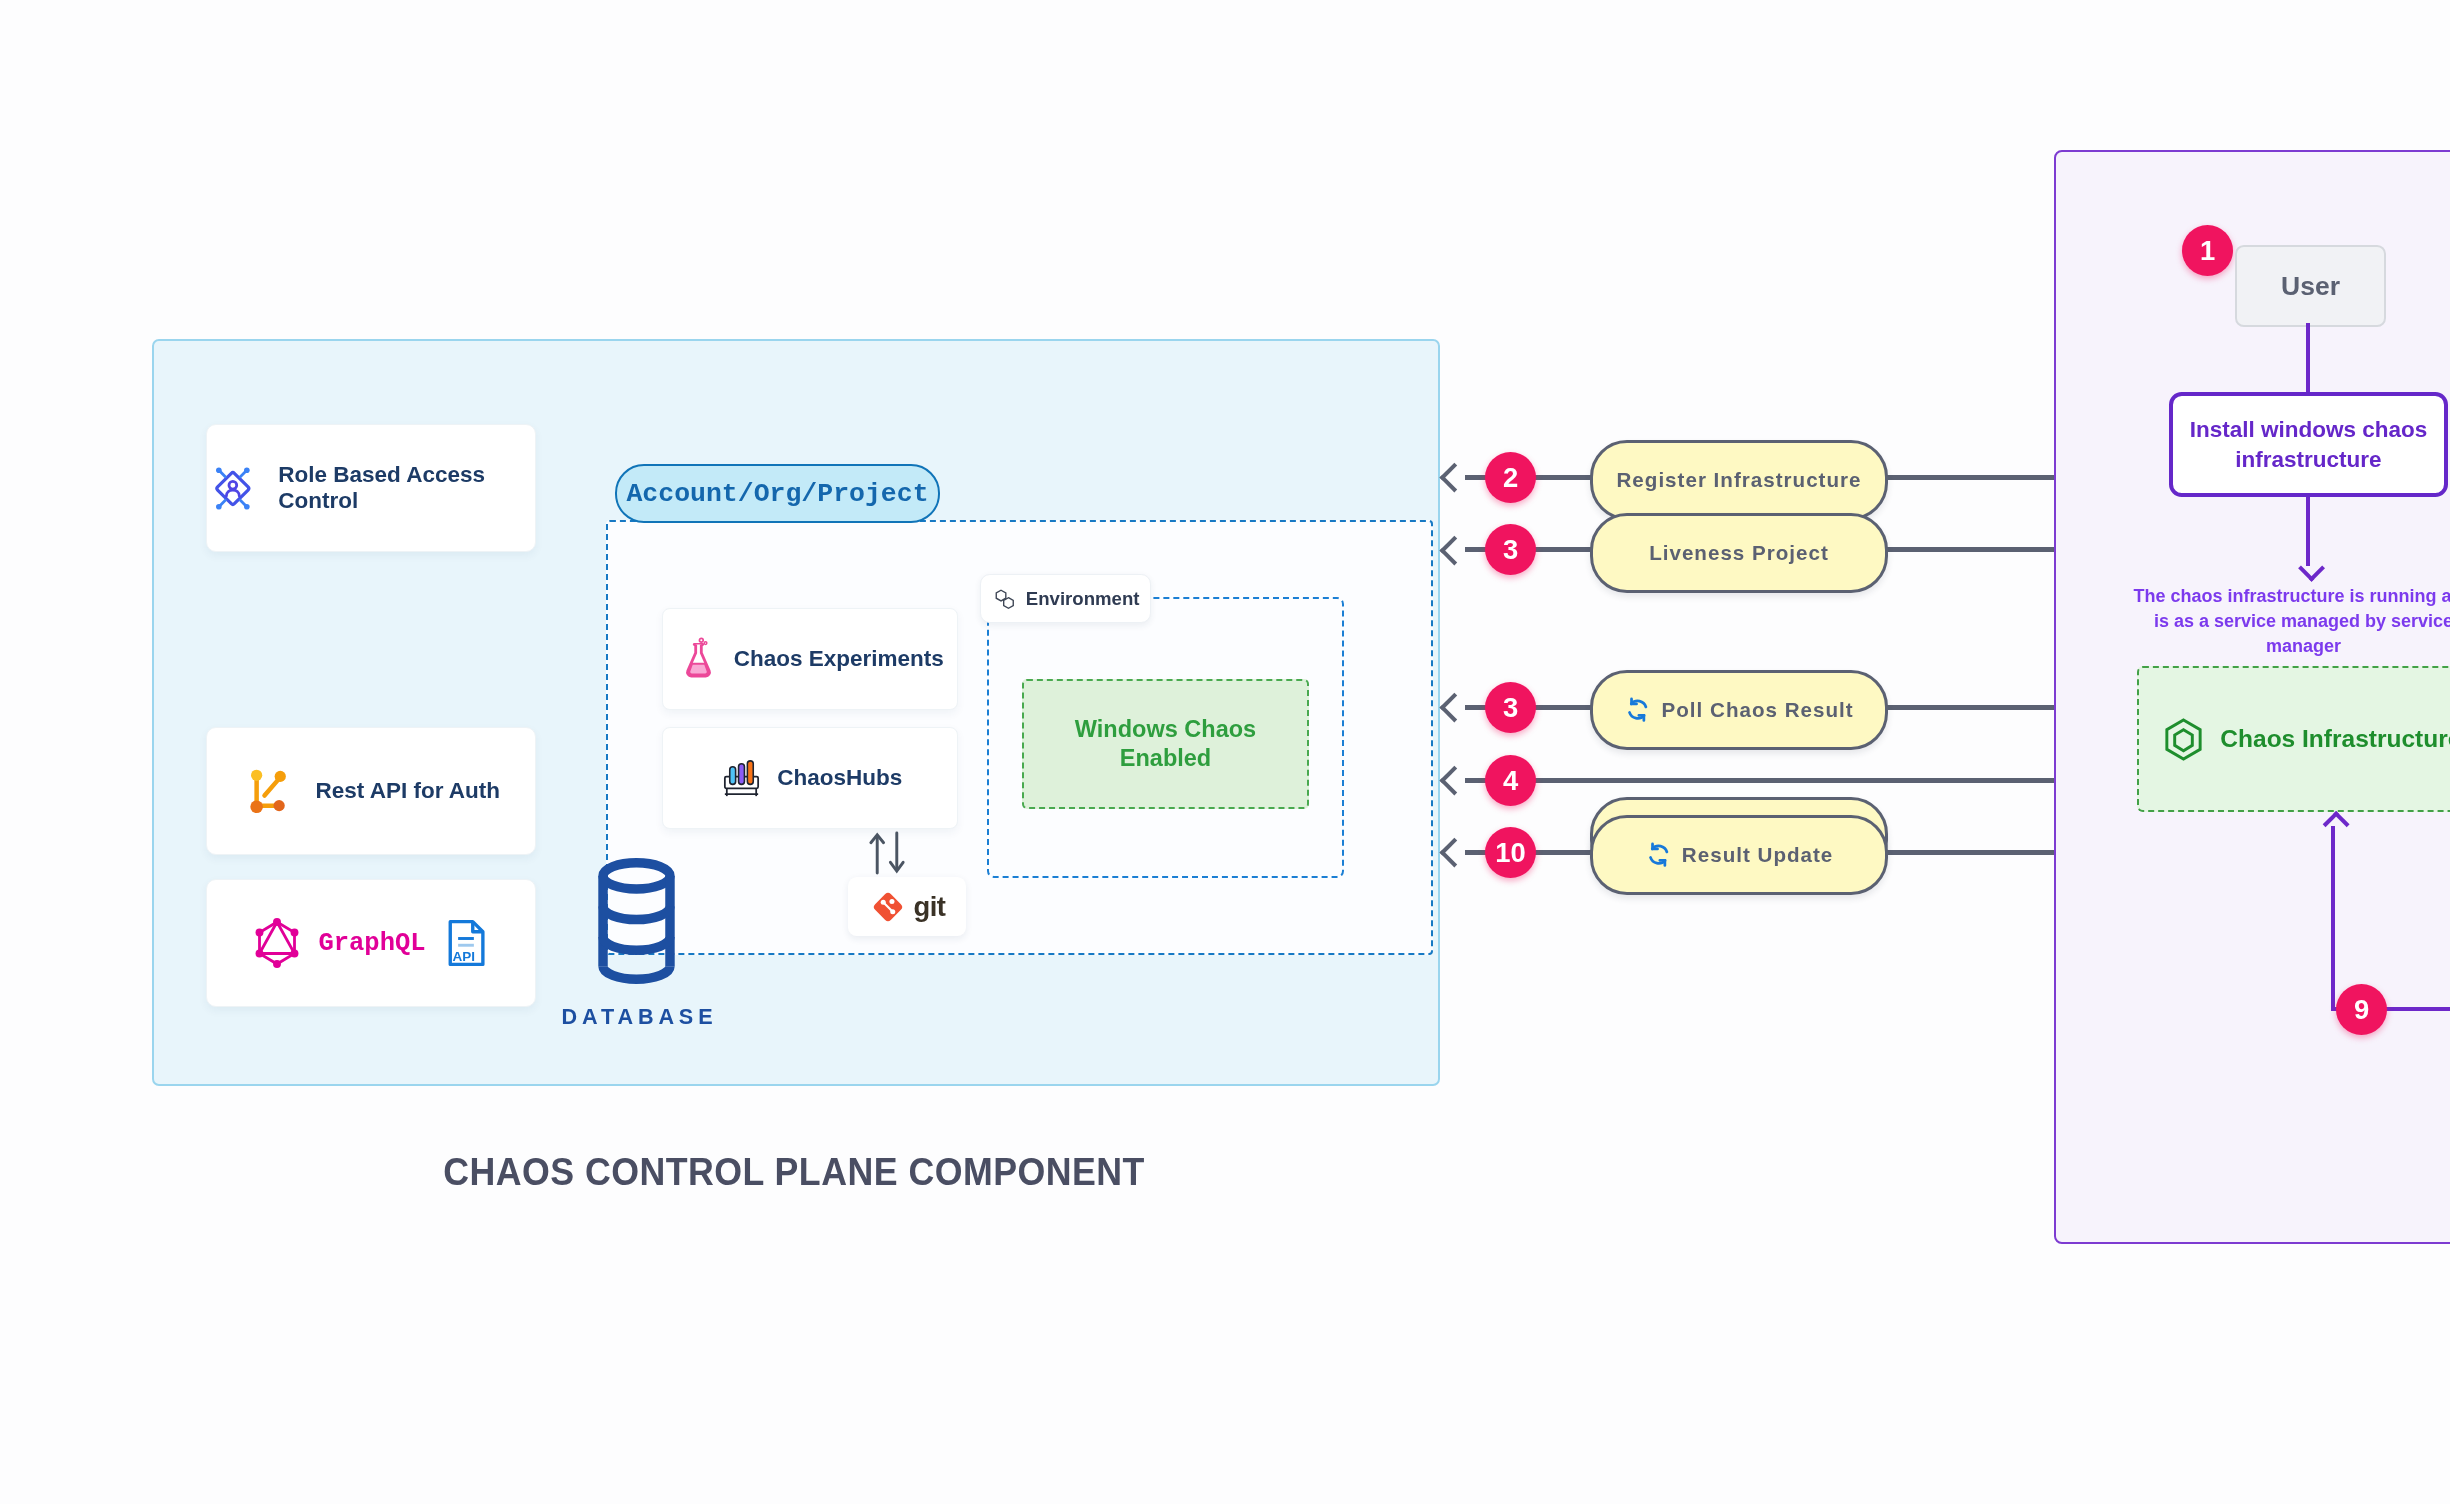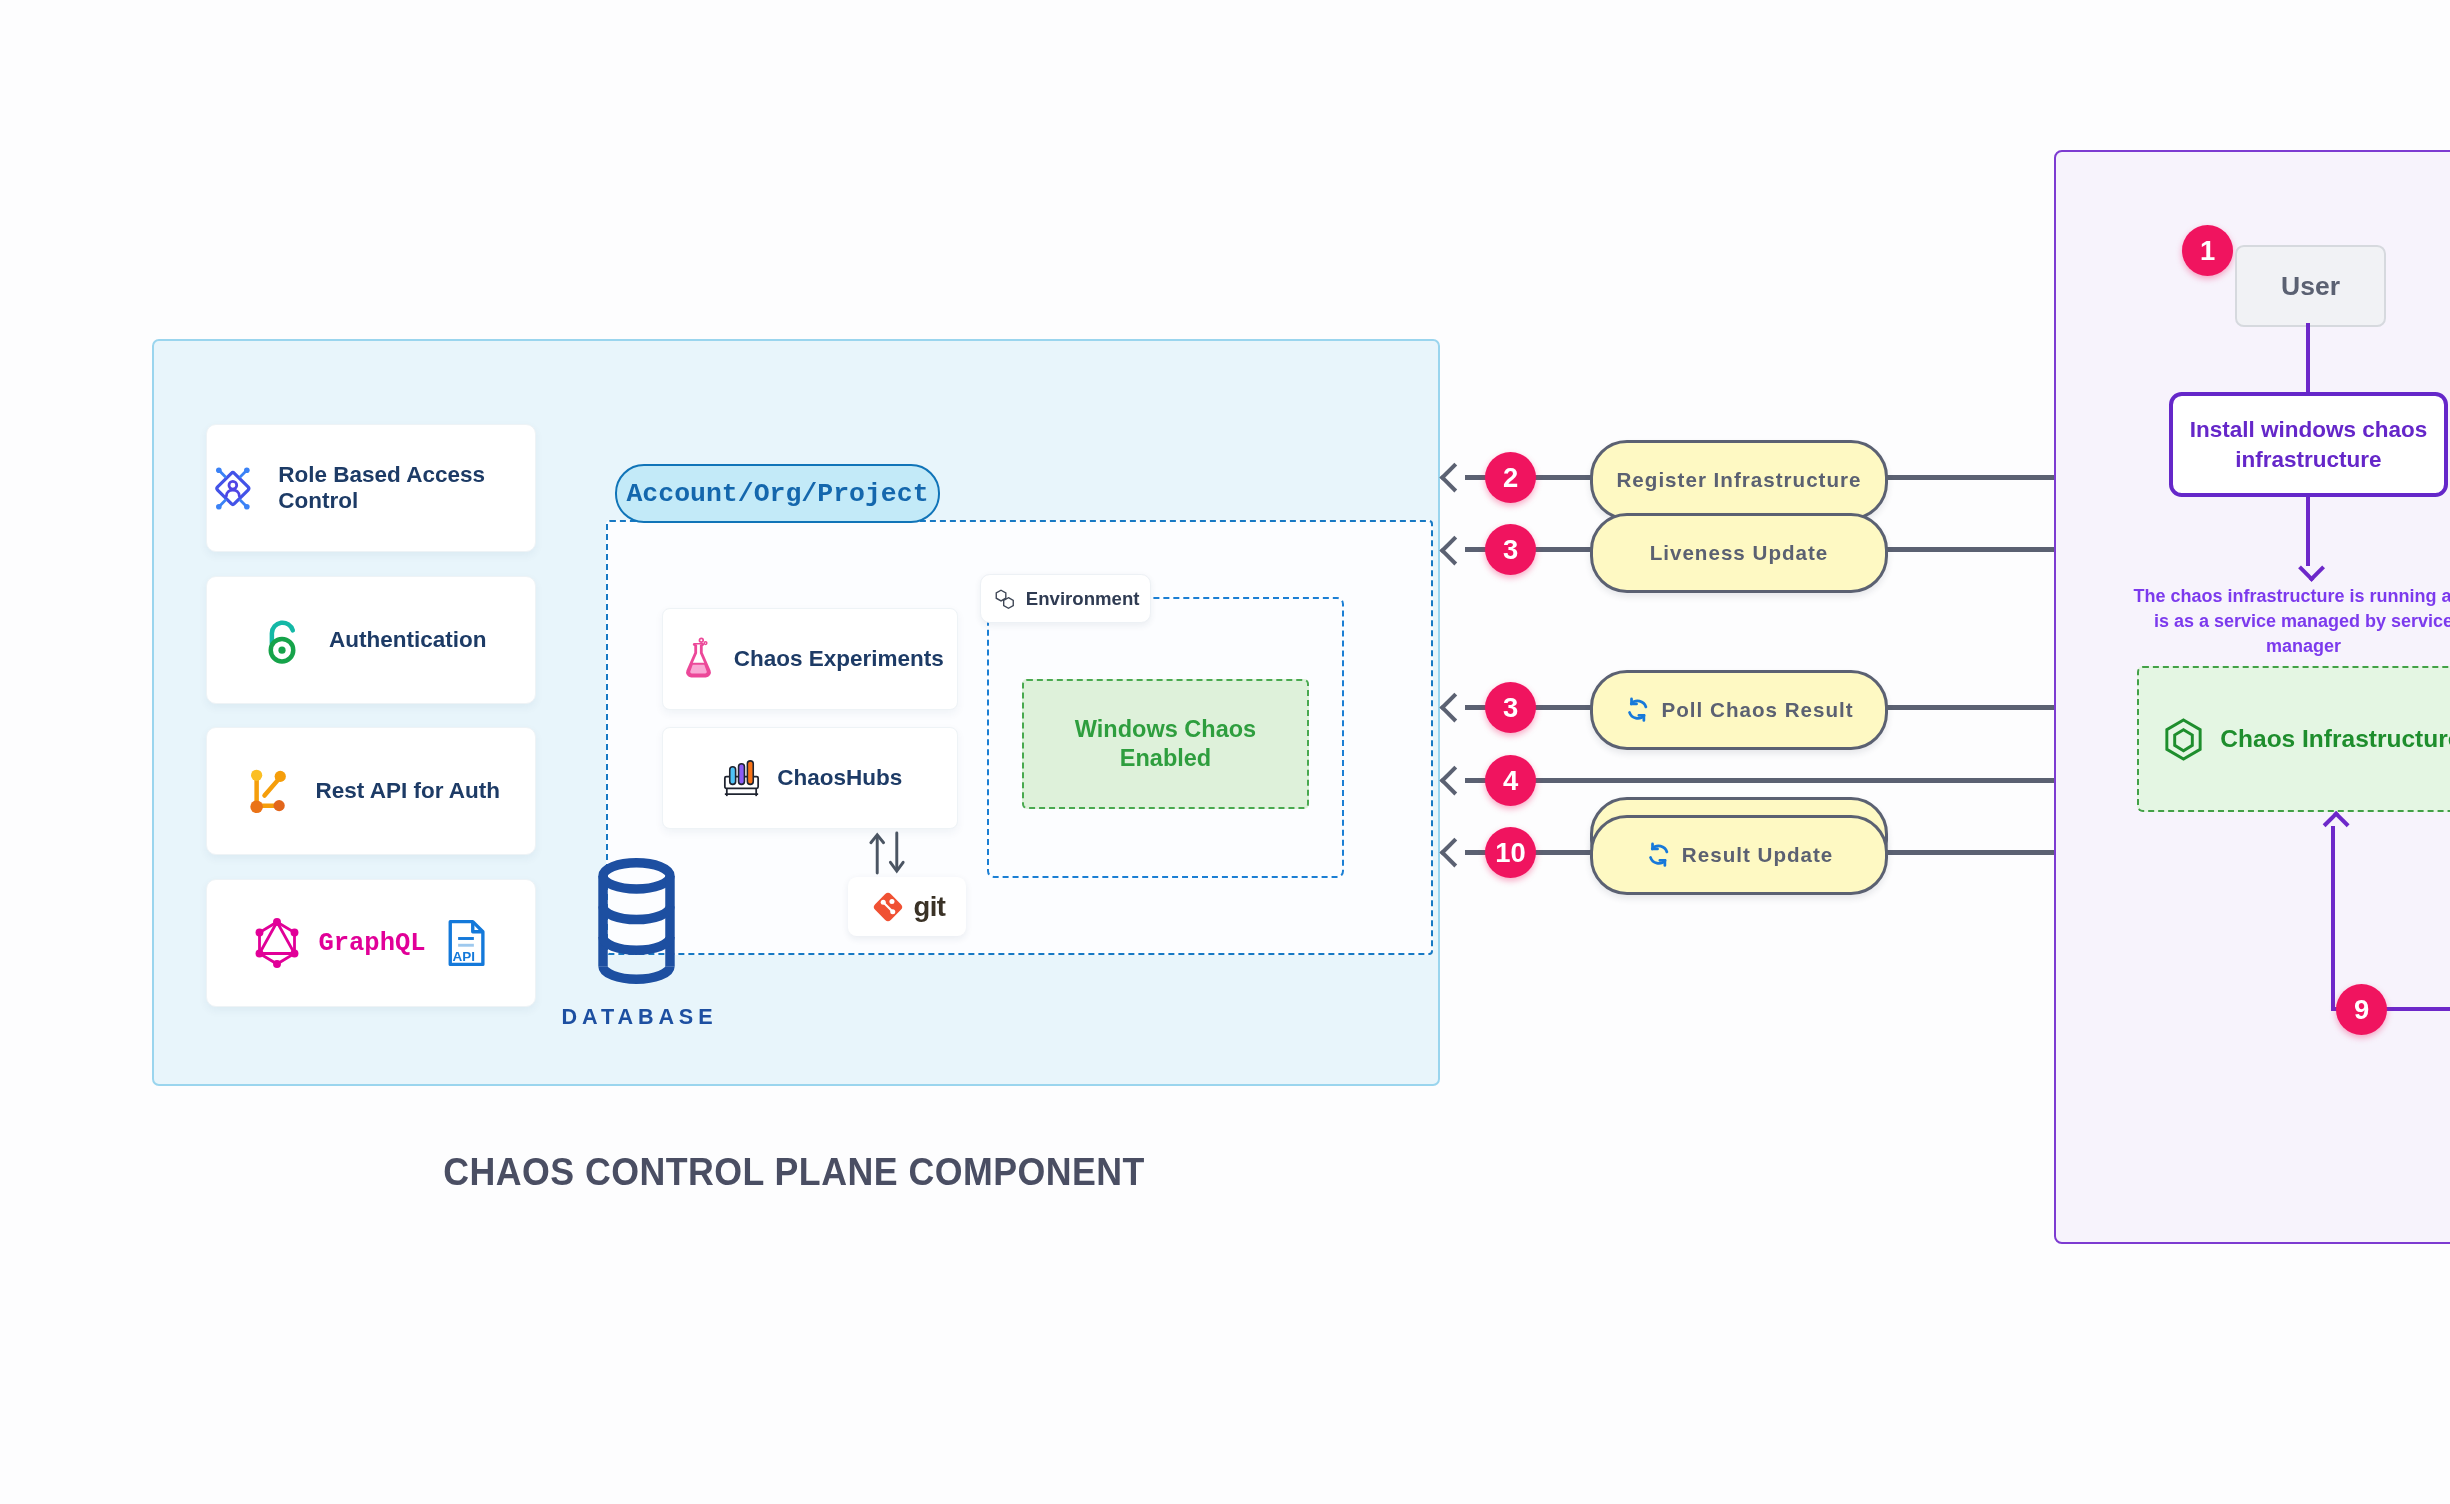--- a/index.html
+++ b/index.html
@@ -69,28 +69,20 @@
       <g fill="#3b82f6">
         <circle cx="11" cy="7" r="2.6"></circle>
           <circle cx="37" cy="7" r="2.6"></circle>
         <circle cx="11" cy="41" r="2.6"></circle>
           <circle cx="37" cy="41" r="2.6"></circle>
       </g>
     </svg>
     <span class="card-label">Role Based Access Control</span>
   </div>
 
-  <div class="abs card" style="left:206px;top:576px;width:328px;height:126px;">
-    <svg width="54" height="54" viewBox="0 0 48 48">
-      <path d="M15 27v-9a9.5 9.5 0 0 1 18.6-2.6" fill="none" stroke="#14b8a6" stroke-width="4" stroke-linecap="round"></path>
-      <circle cx="24" cy="33" r="10" fill="none" stroke="#16a34a" stroke-width="4"></circle>
-      <circle cx="24" cy="33" r="3.2" fill="#16a34a"></circle>
-    </svg>
-    <span class="card-label">Authentication</span>
-  </div>
 
   <div class="abs card" style="left:206px;top:727px;width:328px;height:126px;">
     <svg width="54" height="54" viewBox="0 0 48 48">
       <g stroke="#f59e0b" stroke-width="4" stroke-linecap="round">
         <line x1="13" y1="13" x2="13" y2="36"></line>
         <line x1="33" y1="13" x2="20" y2="28"></line>
         <line x1="15" y1="37" x2="31" y2="37"></line>
       </g>
       <circle cx="13" cy="10" r="5" fill="#fbbf24"></circle>
       <circle cx="34" cy="11" r="5" fill="#f59e0b"></circle>
@@ -209,21 +201,21 @@
   <div class="chev l" style="left:1444px;top:467px;"></div>
   <div class="numc" style="left:1485px;top:452px;">2</div>
   <div class="pill" style="left:1590px;top:440px;width:292px;height:74px;">
     <span>Register Infrastructure</span>
   </div>
 
   <div class="gline" style="left:1465px;top:547px;width:590px;height:4.9px;"></div>
   <div class="chev l" style="left:1444px;top:540px;"></div>
   <div class="numc" style="left:1485px;top:524px;">3</div>
   <div class="pill" style="left:1590px;top:513px;width:292px;height:74px;">
-    <span>Liveness Update</span>
+    <span>Liveness Project</span>
   </div>
 
   <div class="gline" style="left:1465px;top:705px;width:590px;height:4.9px;"></div>
   <div class="chev l" style="left:1444px;top:697px;"></div>
   <div class="numc" style="left:1485px;top:682px;">3</div>
   <div class="pill" style="left:1590px;top:670px;width:292px;height:74px;">
     <svg width="27.4" height="27.4" viewBox="0 0 24 24">
       <g fill="none" stroke="#1779da" stroke-width="2.4" stroke-linecap="round">
         <path d="M19.2 9.6A7.6 7.6 0 0 0 6.4 6.8"></path>
           <path d="M6.6 2.6v4.4H11"></path>

